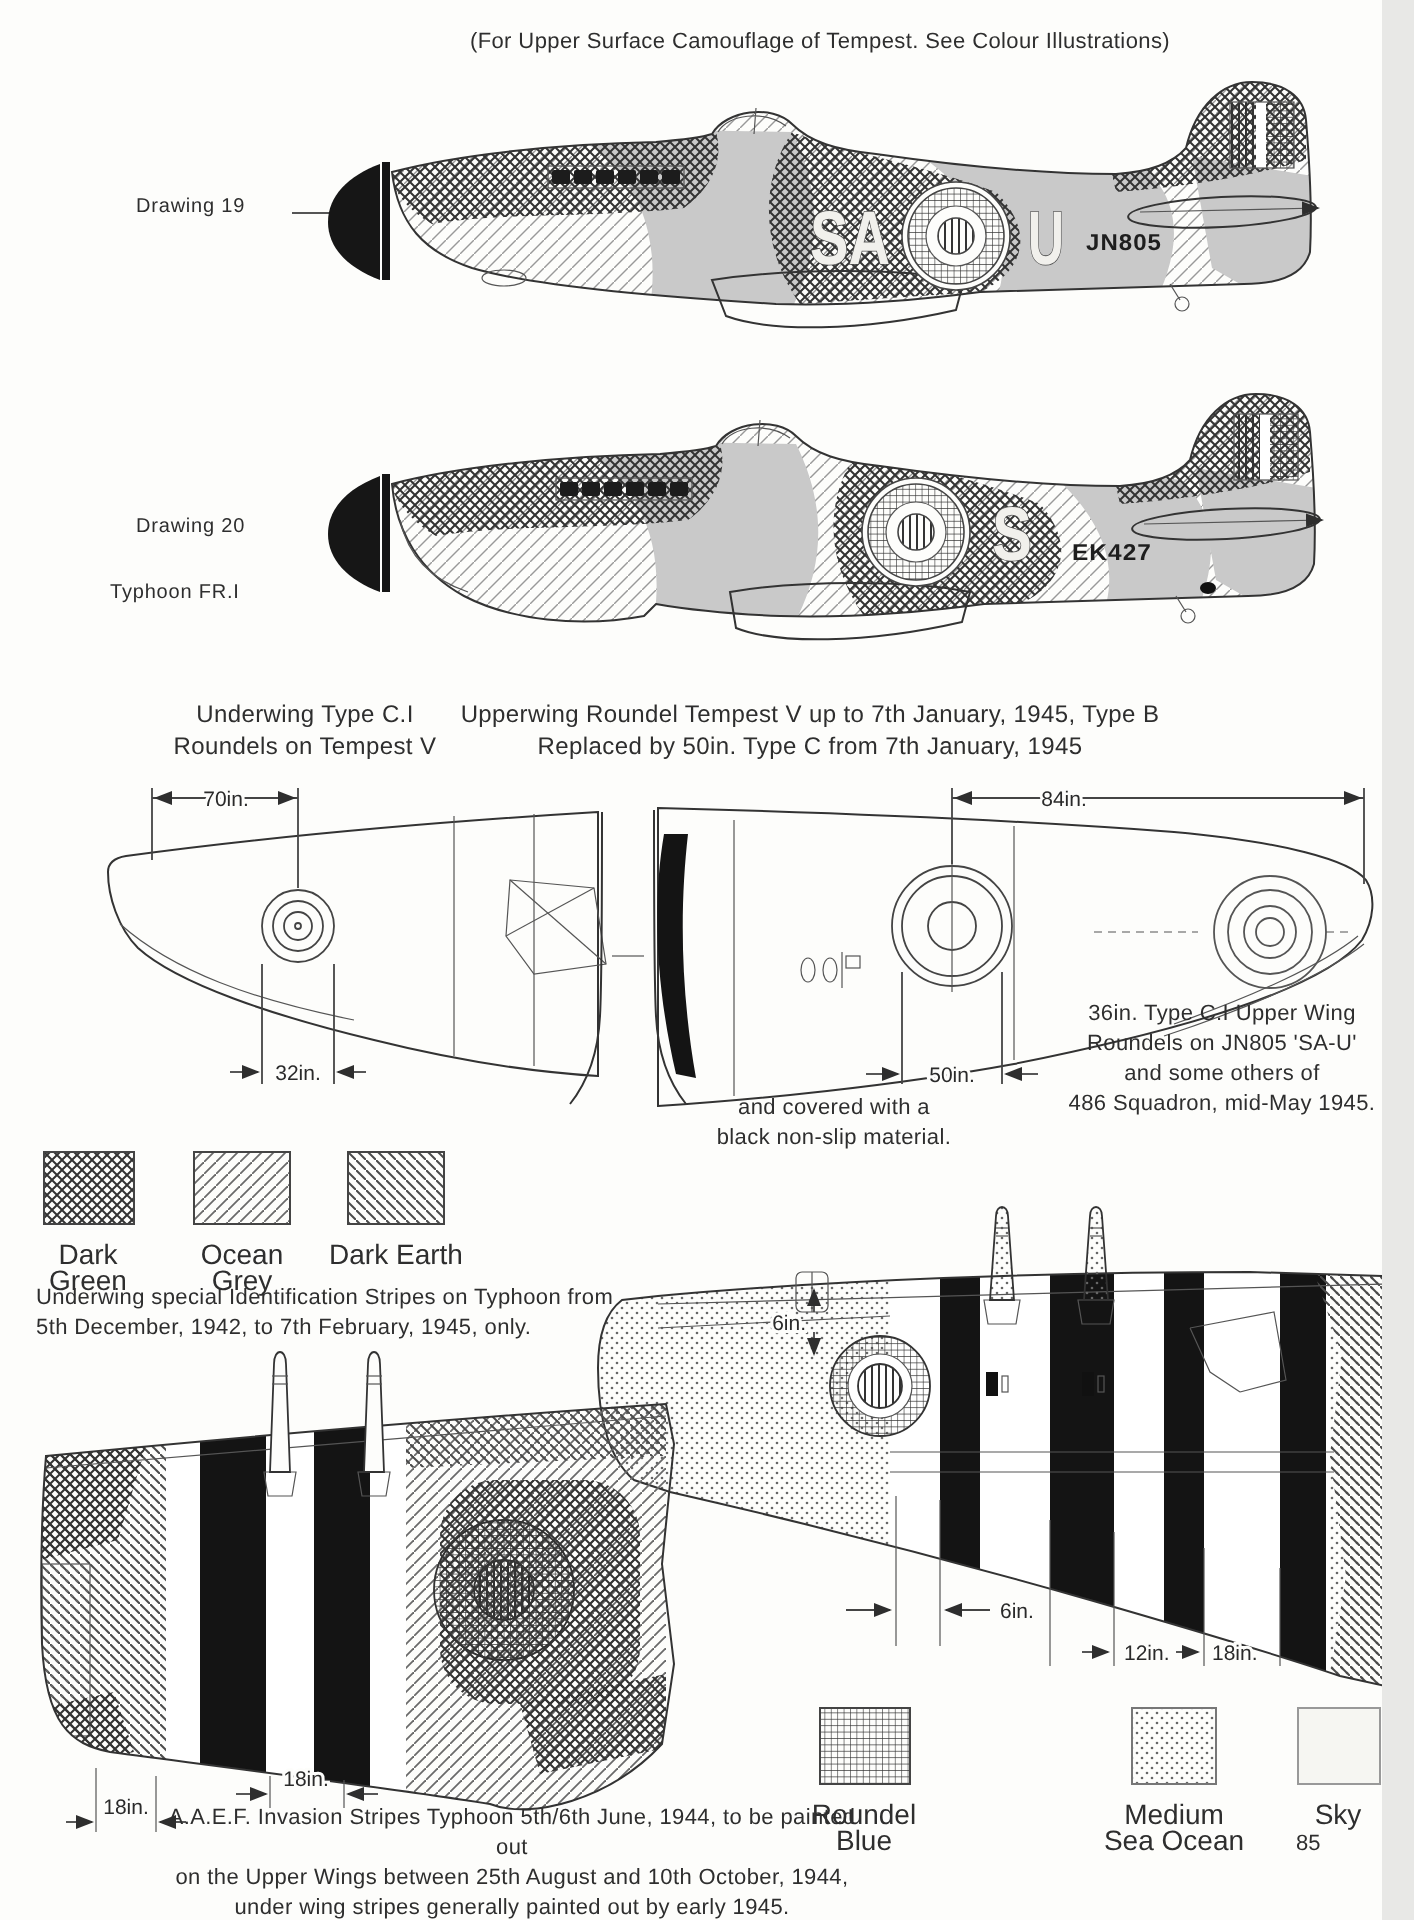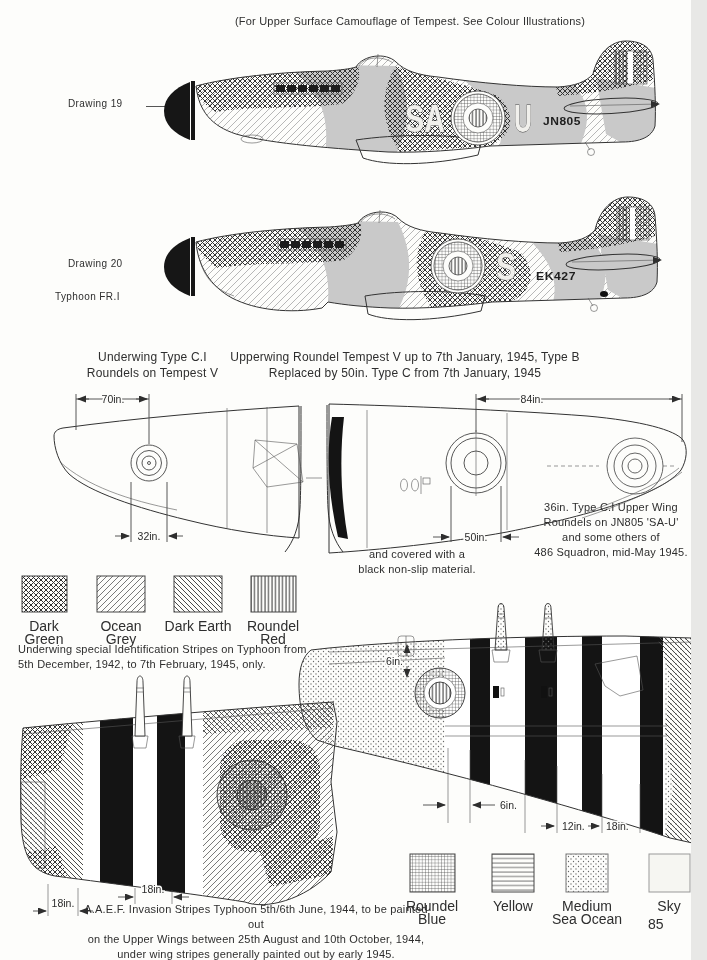--- a/index.html
+++ b/index.html
@@ -12,21 +12,21 @@
   svg text{font-family:"Liberation Sans",sans-serif;fill:#2a2a2a}
   .dim{font-size:10.5px;paint-order:stroke;stroke:#fdfdfb;stroke-width:3px}
   .code{font-weight:bold;fill:#f1f0ec;stroke:#4a4a4a;stroke-width:.8px;paint-order:stroke}
   .serial{font-size:11.5px;font-weight:bold;letter-spacing:.5px;fill:#1e1e1e;stroke:none}
   .ln{fill:none;stroke:#333;stroke-width:1}
   .thin{fill:none;stroke:#555;stroke-width:.6}
   .dimline{fill:none;stroke:#444;stroke-width:.9}
   .dash{stroke-dasharray:4 3}
   .swlabel{font-size:14px;text-align:center;margin-top:3px;line-height:13px}
   .swblock{text-align:center}
-  .pgnum{font-size:14px}
+  .pgnum{font-size:11px}
 </style>
 </head>
 <body>
 
 <svg width="0" height="0" style="position:absolute" aria-hidden="true">
   <defs>
     <pattern id="p-cross" width="5" height="5" patternUnits="userSpaceOnUse">
       <path d="M0,0 l5,5 M5,0 l-5,5" stroke="#333" stroke-width="1"></path>
     </pattern>
     <pattern id="p-diag1" width="6" height="6" patternUnits="userSpaceOnUse">
@@ -289,26 +289,20 @@
     <svg width="50" height="38">
         <rect x="1" y="1" width="48" height="36" fill="url(#p-diag1)" stroke="#444"></rect>
       </svg>
     <div class="swlabel">Ocean Grey</div>
   </div>
   <div class="abs swblock" style="left:163px;top:575px;width:70px">
     <svg width="50" height="38">
         <rect x="1" y="1" width="48" height="36" fill="url(#p-diag2)" stroke="#444"></rect>
       </svg>
     <div class="swlabel">Dark Earth</div>
-  </div>
-  <div class="abs swblock" style="left:238px;top:575px;width:70px">
-    <svg width="47" height="38">
-        <rect x="1" y="1" width="45" height="36" fill="url(#p-vert)" stroke="#444"></rect>
-      </svg>
-    <div class="swlabel"><span>Roundel</span><br><span>Red</span></div>
   </div>
 
   <div class="abs note" style="left:18px;top:642px;width:370px">
     <div>Underwing special Identification Stripes on Typhoon from</div>
     <div>5th December, 1942, to 7th February, 1945, only.</div>
   </div>
 
   <svg class="abs" style="left:295px;top:598px" width="412" height="255" viewBox="0 0 412 255">
     <defs>
       <clipPath id="cbr">
@@ -433,26 +427,20 @@
     <div>on the Upper Wings between 25th August and 10th October, 1944,</div>
     <div>under wing stripes generally painted out by early 1945.</div>
   </div>
 
   <div class="abs swblock" style="left:392px;top:853px;width:80px">
     <svg width="47" height="40">
         <rect x="1" y="1" width="45" height="38" fill="url(#p-grid)" stroke="#444"></rect>
       </svg>
     <div class="swlabel">Roundel Blue</div>
   </div>
-  <div class="abs swblock" style="left:478px;top:853px;width:70px">
-    <svg width="44" height="40">
-        <rect x="1" y="1" width="42" height="38" fill="url(#p-horiz)" stroke="#444"></rect>
-      </svg>
-    <div class="swlabel">Yellow</div>
-  </div>
   <div class="abs swblock" style="left:551px;top:853px;width:72px">
     <svg width="44" height="40">
         <rect x="1" y="1" width="42" height="38" fill="url(#p-dots)" stroke="#777"></rect>
       </svg>
     <div class="swlabel"><span>Medium</span><br><span>Sea Ocean</span></div>
   </div>
   <div class="abs swblock" style="left:634px;top:853px;width:70px">
     <svg width="43" height="40">
         <rect x="1" y="1" width="41" height="38" fill="#f6f6f2" stroke="#999"></rect>
       </svg>

